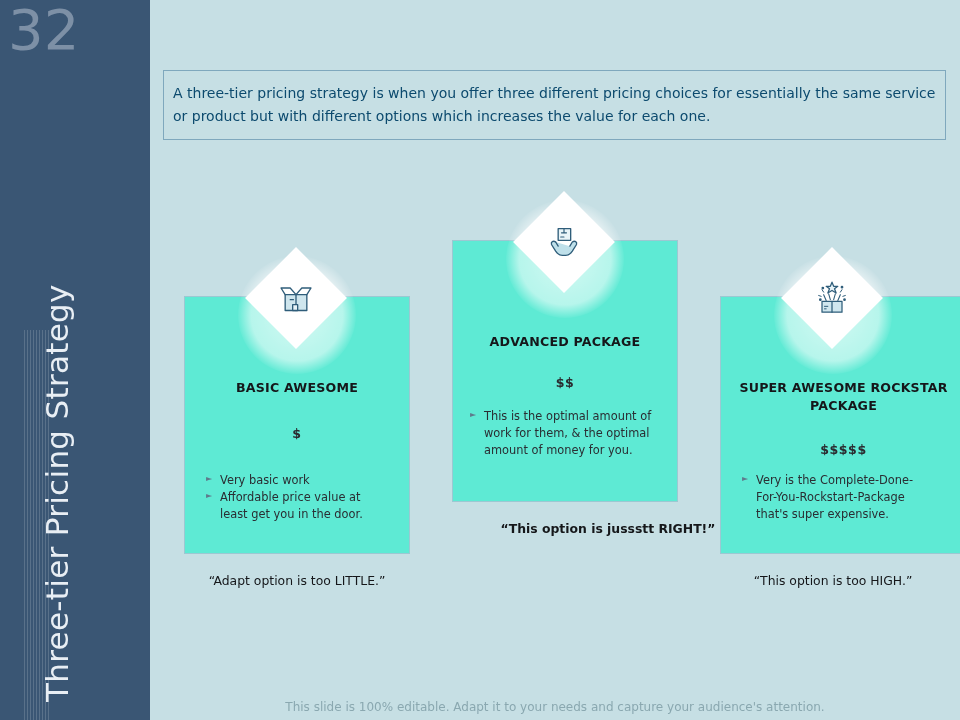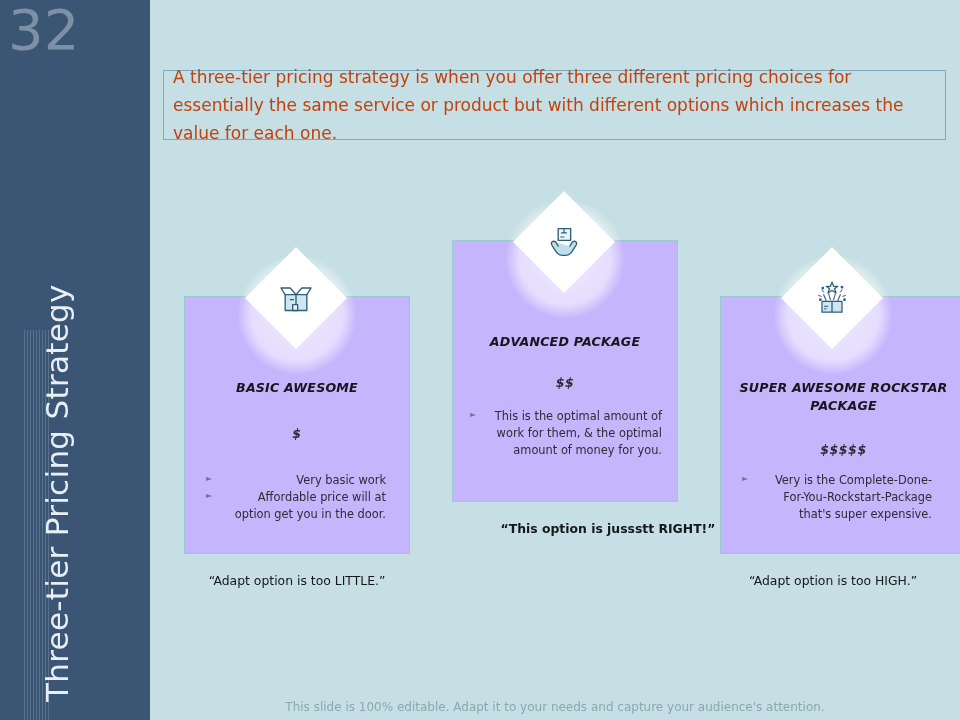--- a/index.html
+++ b/index.html
@@ -83,33 +83,32 @@
     top: 70px;
     width: 783px;
     height: 70px;
     border: 1px solid #7fa8bd;
     box-sizing: border-box;
     display: flex;
     align-items: center;
   }
   .header-text {
     padding: 0 9px;
-    font-size: 17px;
+    font-size: 14px;
     line-height: 1.65;
-    color: #c2410c;
+    color: #0c4a6e;
     font-family: "DejaVu Sans", sans-serif;
   }
 
   
   .card {
     position: absolute;
-    background: #c4b5fd;
+    background: #5eead4;
     border: 1px solid #9cc8d2;
     box-sizing: border-box;
-    font-style: italic;
   }
   .card.basic   { left: 184px; top: 296px; width: 226px; height: 258px; }
   .card.advanced{ left: 452px; top: 240px; width: 226px; height: 262px; }
   .card.rockstar{ left: 720px; top: 296px; width: 247px; height: 258px; }
 
   .glow {
     position: absolute;
     width: 118px;
     height: 118px;
     border-radius: 50%;
@@ -173,21 +172,20 @@
   }
   .bullet-mark {
     flex: 0 0 auto;
     width: 14px;
     color: #5f7a8c;
     font-size: 8px;
     line-height: 1.85;
   }
   .bullet-text {
     flex: 1 1 auto;
-    text-align: right;
   }
 
   
   .basic .t { top: 82px; }
   .basic .p { top: 129px; }
   .bul.basic { left: 206px; top: 472px; width: 180px; }
 
   .advanced .t { top: 92px; }
   .advanced .p { top: 134px; }
   .bul.advanced { left: 470px; top: 408px; width: 192px; }
@@ -263,21 +261,21 @@
       <rect x="20" y="32" width="6" height="7" fill="#e8f4f8"></rect>
     </svg>
   </div>
   <div class="bullets bul basic">
     <div class="bullet-row">
       <span class="bullet-mark">►</span>
       <span class="bullet-text">Very basic work</span>
     </div>
     <div class="bullet-row">
       <span class="bullet-mark">►</span>
-      <span class="bullet-text">Affordable price will at option get you in the door.</span>
+      <span class="bullet-text">Affordable price value at least get you in the door.</span>
     </div>
   </div>
   <div class="caption basic">“Adapt option is too LITTLE.”</div>
 
   <div class="card advanced">
     <div class="card-title t">ADVANCED PACKAGE</div>
     <div class="card-price p">$$</div>
   </div>
   <div class="glow advanced"></div>
   <div class="diamond advanced">
@@ -315,17 +313,17 @@
       <path d="M24 28 L24 41"></path>
       <path d="M15 34 L19 34 M15 37 L17 37" stroke-width="1.2"></path>
     </svg>
   </div>
   <div class="bullets bul rockstar">
     <div class="bullet-row">
       <span class="bullet-mark">►</span>
       <span class="bullet-text">Very is the Complete-Done-For-You-Rockstart-Package that's super expensive.</span>
     </div>
   </div>
-  <div class="caption rockstar">“Adapt option is too HIGH.”</div>
+  <div class="caption rockstar">“This option is too HIGH.”</div>
 
   <div class="footer">This slide is 100% editable. Adapt it to your needs and capture your audience's attention.</div>
 
 </div>
 
 </body></html>

